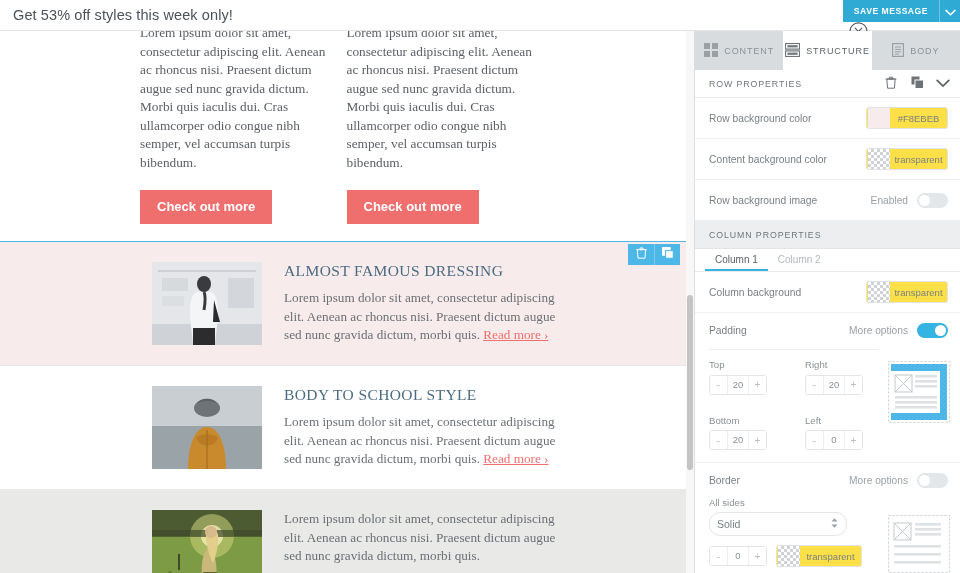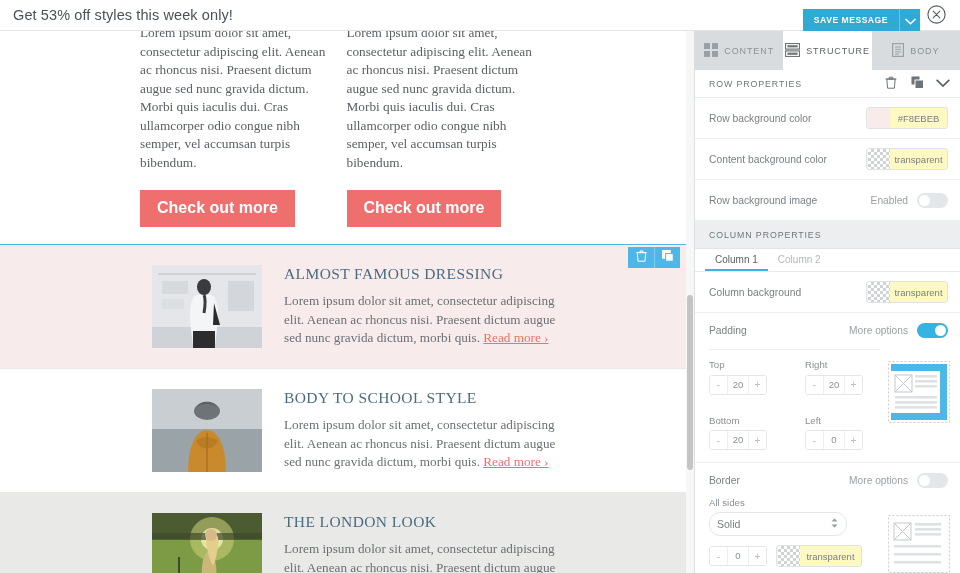--- a/index.html
+++ b/index.html
@@ -15,22 +15,22 @@
   .topbar {
     position: absolute; top: 0; left: 0; width: 960px; height: 31px;
     background: #ffffff; border-bottom: 1px solid #e2e4e6;
     display: flex; align-items: center;
   }
   .topbar-title {
     margin-left: 13px; font-size: 14.5px; color: #4a5158; letter-spacing: 0.1px;
     white-space: nowrap;
   }
   .topbar-right {
-    position: absolute; right: 8px; top: 0; height: 31px;
-    display: flex; align-items: flex-end;
+    position: absolute; right: 0; top: 0; height: 31px;
+    display: flex; align-items: flex-start; flex-direction: column;
   }
   .save-group { display: flex; height: 22px; align-items: stretch; }
   .save-btn {
     background: #2eaad5; color: #fff; border: none;
     font-family: "Liberation Sans", sans-serif;
     font-size: 8.6px; font-weight: bold; letter-spacing: 0.5px;
     padding: 0 11px; cursor: pointer; height: 22px; line-height: 22px;
   }
   .save-caret {
     background: #2eaad5; color: #fff; border: none;
@@ -70,21 +70,21 @@
     width: 200px; padding-top: 0;
   }
   .col-text + .col-text { margin-left: 7px; }
   .body-serif {
     font-family: "Liberation Serif", serif;
     font-size: 13.3px; line-height: 18.5px; color: #5c6066;
   }
   .cta {
     display: inline-block; background: #ef6e6e; color: #fff;
     font-family: "Liberation Sans", sans-serif;
-    font-size: 16px; font-weight: bold;
+    font-size: 13px; font-weight: bold;
     padding: 9px 17px 10px 17px; margin-top: 18px;
     cursor: pointer;
   }
 
   
   .article-row {
     position: relative; display: flex;
     padding: 20px 12px 20px 0;
   }
   .article-row.pinkbg { background: #f8ebeb; }
@@ -156,21 +156,21 @@
   }
 
   .prop-row {
     min-height: 41px; display: flex; align-items: center;
     padding: 0 12px 0 14px; border-bottom: 1px solid #eef0f1;
     justify-content: space-between; background: #fff;
   }
   .prop-label { font-size: 10.3px; color: #7a8085; }
   .color-field {
     width: 82px; height: 22px; border: 1px solid #e0e3e5; border-radius: 3px;
-    display: flex; align-items: center; background: #fef9c3; cursor: pointer;
+    display: flex; align-items: center; background: #fde047; cursor: pointer;
   }
   .color-swatch { width: 22px; height: 20px; margin-left: 1px; flex: none; }
   .swatch-pink { background: #f8ebeb; }
   .swatch-trans {
     background-image:
       linear-gradient(45deg, #cfd3d6 25%, transparent 25%, transparent 75%, #cfd3d6 75%),
       linear-gradient(45deg, #cfd3d6 25%, transparent 25%, transparent 75%, #cfd3d6 75%);
     background-size: 6px 6px; background-position: 0 0, 3px 3px; background-color: #fff;
   }
   .color-text { flex: 1; text-align: center; font-size: 9.5px; color: #7a8085; }
@@ -355,21 +355,20 @@
             <rect x="0" y="20" width="110" height="7" fill="#3f4a2a" opacity="0.7"></rect>
             <path d="M52 83c-4-22-3-40 5-46 8 6 9 24 6 46z" fill="#c9b87a"></path>
             <path d="M54 22c5-5 11-3 12 3 1 8-2 22-5 28-4-6-8-24-7-31z" fill="#e3cf8b"></path>
             <ellipse cx="59" cy="22" rx="6" ry="6" fill="#d8b98c"></ellipse>
             <rect x="51" y="62" width="14" height="9" fill="#53642f"></rect>
             <path d="M12 83c2-14 4-22 6-22s4 8 5 22z" fill="#5d7336"></path>
             <rect x="26" y="44" width="2" height="16" fill="#3e4a28"></rect>
           </svg>
         </div>
         <div class="art-body">
-          <div class="art-title">THE LONDON LOOK</div>
           <div class="art-text"><span>Lorem ipsum dolor sit amet, consectetur adipiscing elit. Aenean ac rhoncus nisi. Praesent dictum augue sed nunc gravida dictum, morbi quis. </span></div>
         </div>
       </div>
 
     </div>
   </div>
 
   <div class="canvas-scrollbar" style="right:266px;">
     <div class="canvas-scrollthumb"></div>
   </div>

